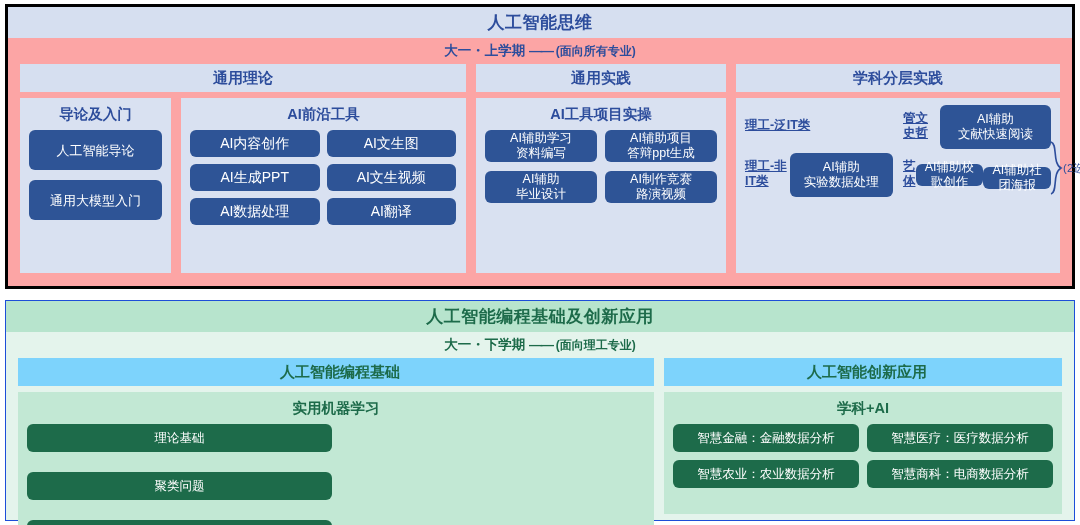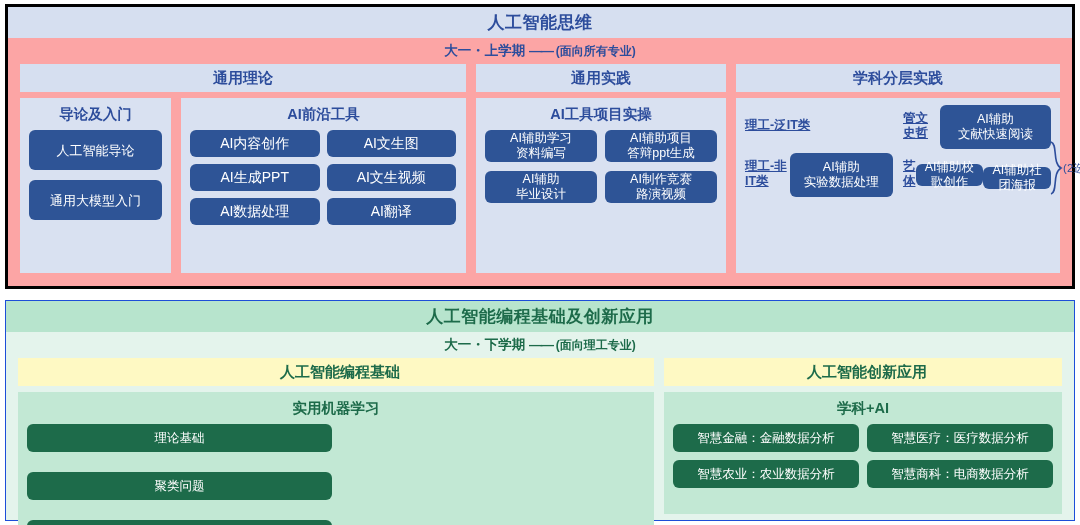--- a/index.html
+++ b/index.html
@@ -33,21 +33,21 @@
 
   
   .cols{display:flex;gap:10px;padding:0 12px 0 12px;box-sizing:border-box;}
 
   .col{display:flex;flex-direction:column;box-sizing:border-box;}
   .col-head{
     height:28px;line-height:28px;text-align:center;
     font-size:15px;font-weight:bold;margin-bottom:6px;
   }
   .sec-blue .col-head{background:#d6dff0;color:#2d4d9c;}
-  .sec-green .col-head{background:#fef9c3;color:#1d6b4a;padding-left:8px;}
+  .sec-green .col-head{background:#7dd3fc;color:#1d6b4a;padding-left:8px;}
 
   .col-body{display:flex;gap:10px;flex:1;}
 
   .group{
     box-sizing:border-box;
     padding:7px 9px 9px 9px;
     display:flex;flex-direction:column;
     position:relative;
   }
   .sec-blue .group{background:#d9e1f1;}

